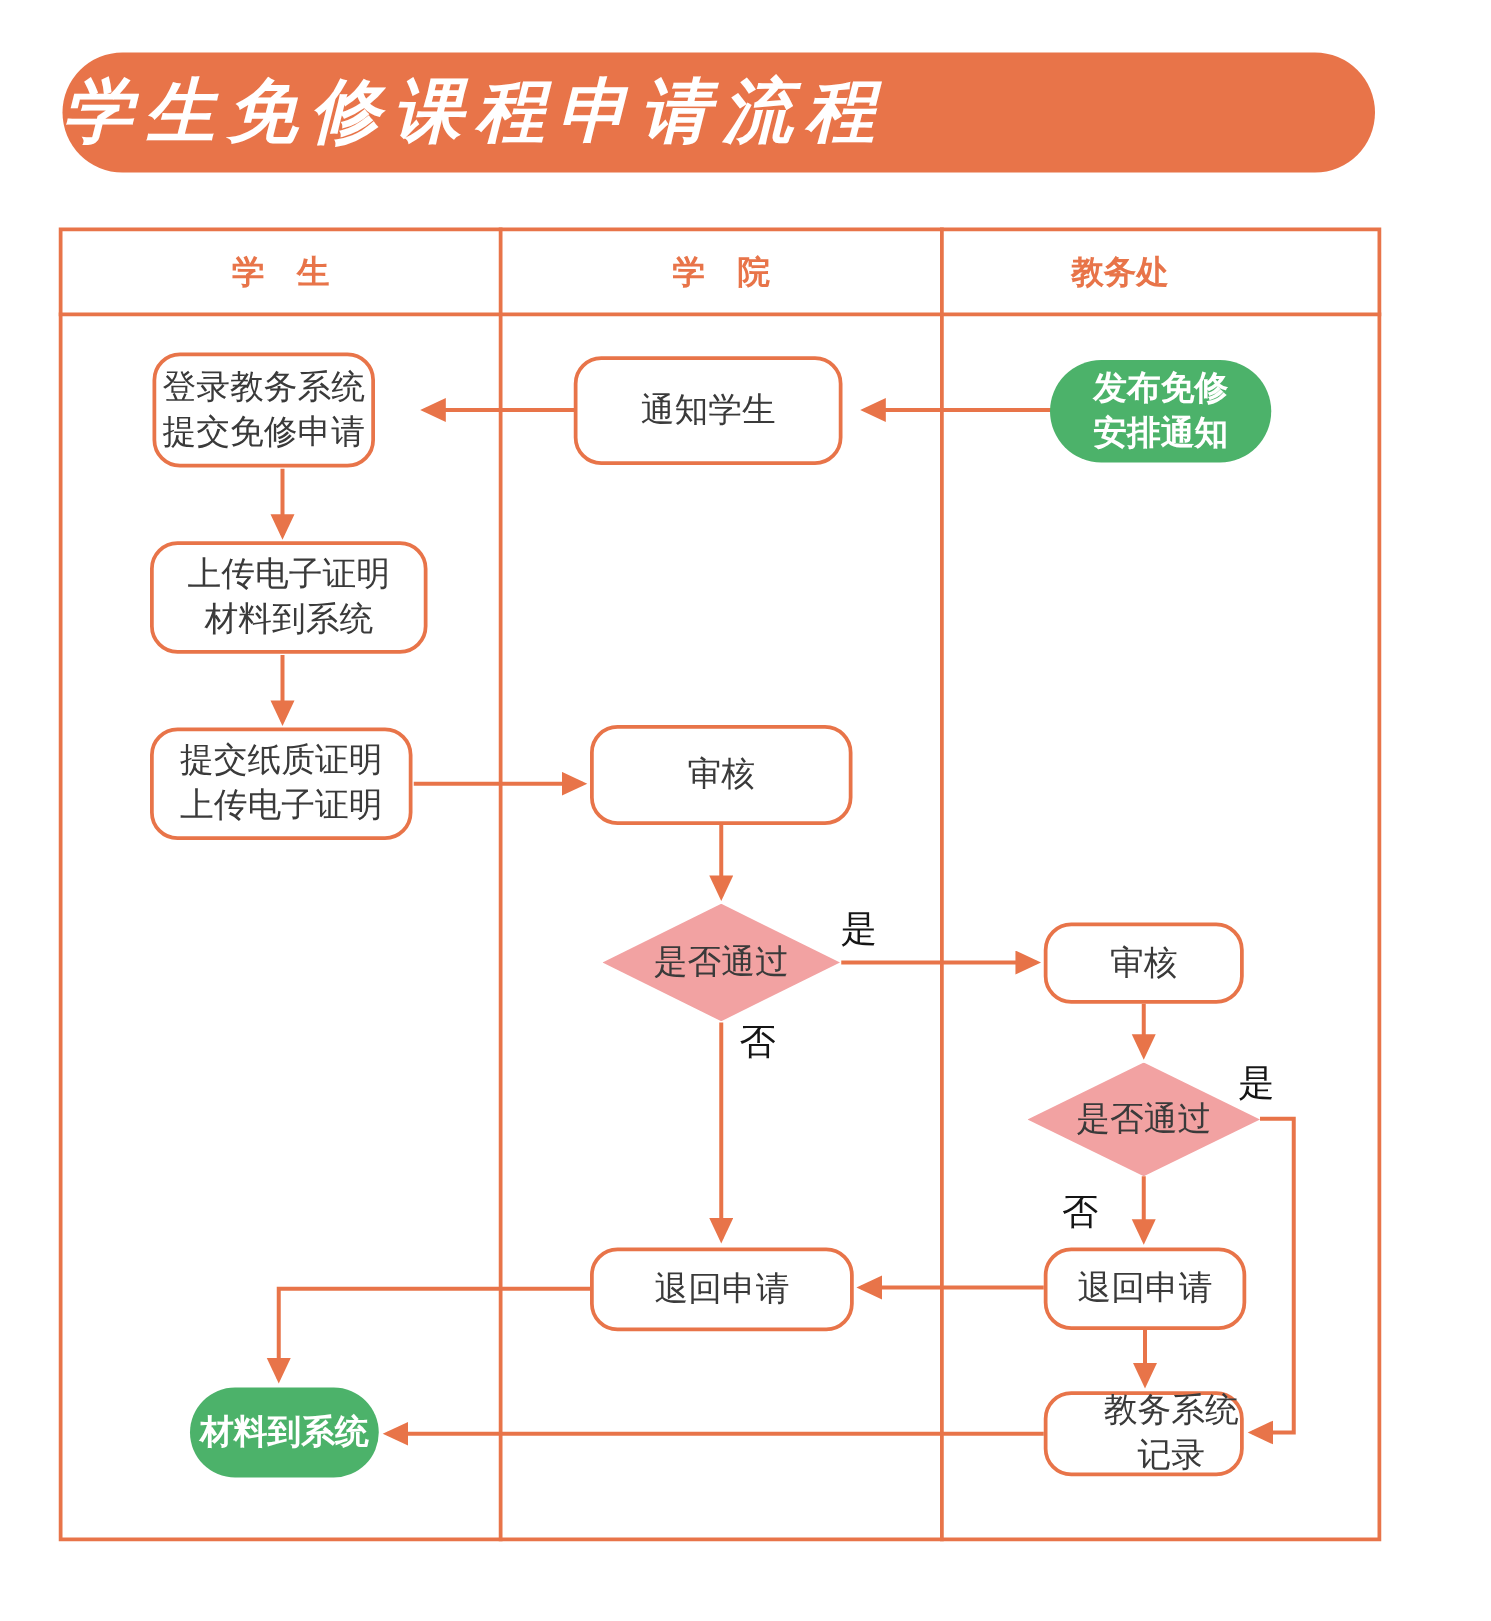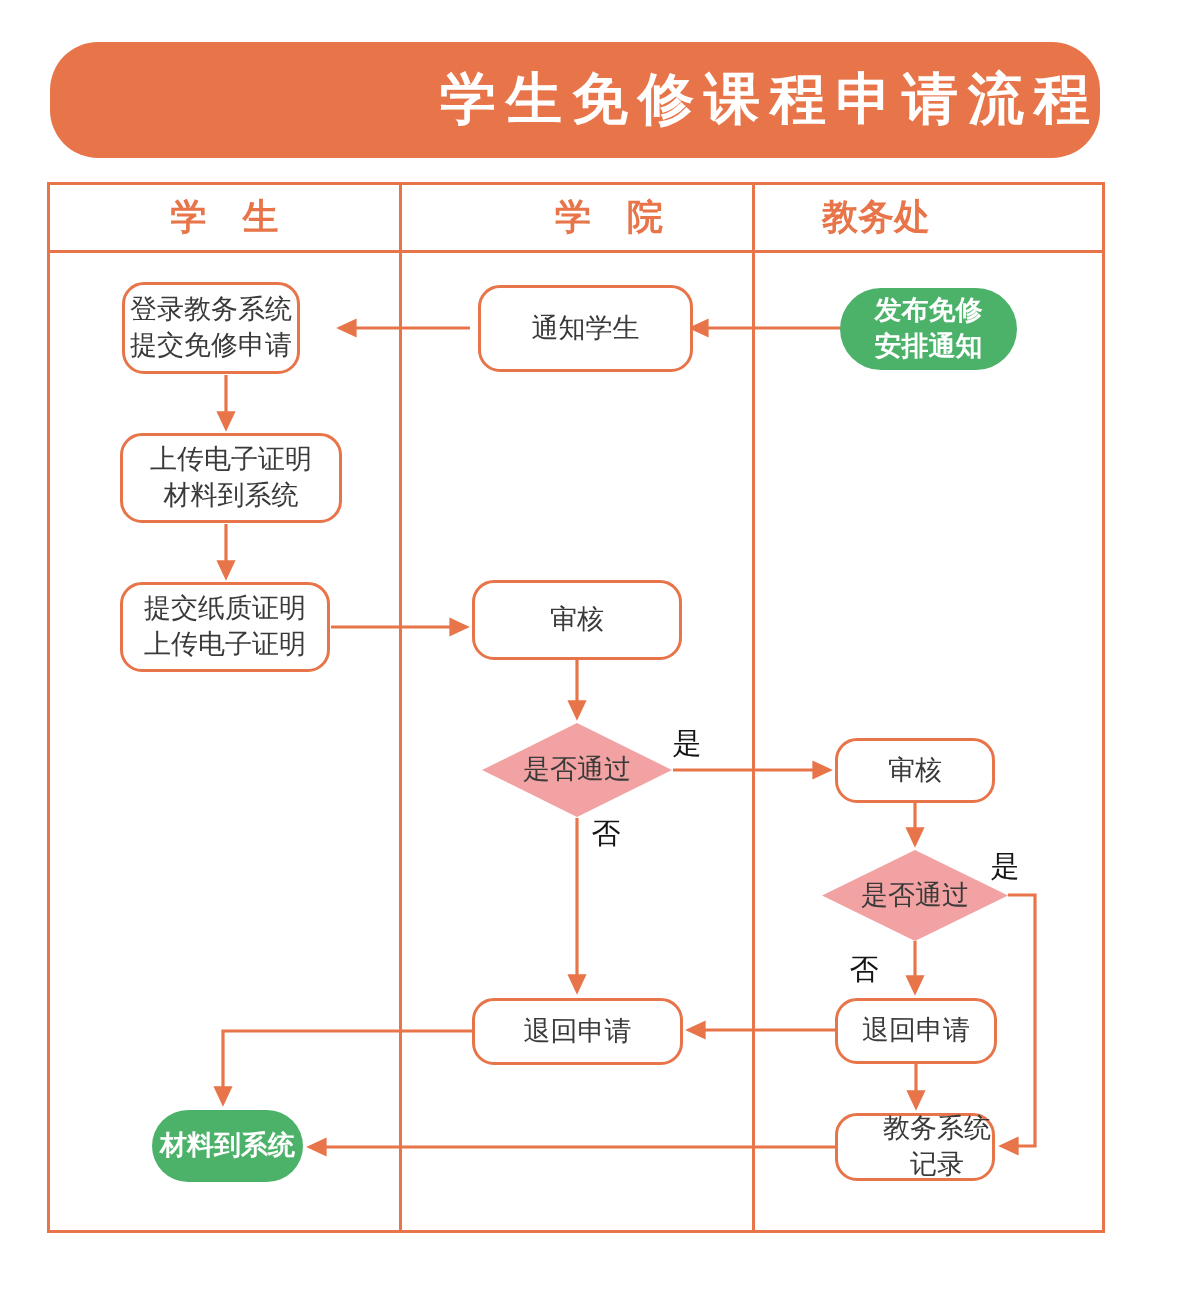--- a/index.html
+++ b/index.html
@@ -9,44 +9,44 @@
     --ink:#3A3A3A;
     --label-ink:#151515;
   }
   html,body{margin:0;padding:0;background:#fff;}
   #canvas{
     position:relative;width:1193px;height:1297px;background:#ffffff;
     font-family:"Liberation Sans","DejaVu Sans",sans-serif;overflow:hidden;
   }
   
   .banner{
-    position:absolute;left:50px;top:42px;width:1050px;height:116px;
+    position:absolute;left:50px;top:42px;width:1050px;height:96px;
     background:var(--orange);border-radius:48px;
-    display:flex;align-items:center;justify-content:flex-end;z-index:3;
+    display:flex;align-items:center;justify-content:flex-start;z-index:3;font-style:italic;
   }
   .banner .title{
     color:#fff;font-size:56px;font-weight:bold;letter-spacing:10px;
     font-family:"DejaVu Sans","Liberation Sans",sans-serif;
   }
   
   .table-frame{
     position:absolute;left:47px;top:182px;width:1058px;height:1051px;
     border:3px solid var(--orange);box-sizing:border-box;background:transparent;z-index:1;
   }
   .vdiv{position:absolute;top:182px;width:3px;height:1051px;background:var(--orange);z-index:1;}
   .vdiv.d1{left:399px;}
   .vdiv.d2{left:752px;}
   .header-line{position:absolute;left:47px;top:250px;width:1058px;height:3px;background:var(--orange);z-index:1;}
   .lane-label{
     position:absolute;top:184px;height:66px;display:flex;align-items:center;justify-content:center;
-    color:var(--orange);font-size:36px;font-weight:bold;z-index:3;white-space:pre;
+    color:var(--orange);font-size:26px;font-weight:bold;z-index:3;white-space:pre;
   }
   .lane-label.l1{left:50px;width:349px;}
-  .lane-label.l2{left:402px;width:350px;padding-left:32px;}
-  .lane-label.l3{left:719px;width:314px;}
+  .lane-label.l2{left:402px;width:350px;}
+  .lane-label.l3{left:739px;width:314px;}
   
   svg.edges{position:absolute;left:0;top:0;width:1193px;height:1297px;z-index:2;pointer-events:none;}
   
   .node{
     position:absolute;box-sizing:border-box;z-index:3;
     display:flex;align-items:center;justify-content:center;text-align:center;
     font-size:27px;color:var(--ink);line-height:1.33;white-space:pre-line;
   }
   .process{background:#fff;border:3px solid var(--orange);border-radius:22px;}
   .terminal{background:var(--green);color:#fff;border:none;font-weight:bold;}
@@ -99,21 +99,21 @@
   </svg>
 
   <div class="node process" style="left:122px;top:282px;width:178px;height:92px;">登录教务系统
 提交免修申请</div>
   <div class="node process" style="left:120px;top:433px;width:222px;height:90px;">上传电子证明
 材料到系统</div>
   <div class="node process" style="left:120px;top:582px;width:210px;height:90px;">提交纸质证明
 上传电子证明</div>
   <div class="node terminal" style="left:152px;top:1110px;width:151px;height:72px;border-radius:36px;">材料到系统</div>
 
-  <div class="node process" style="left:478px;top:285px;width:215px;height:87px;">通知学生</div>
+  <div class="node process" style="left:459px;top:285px;width:215px;height:87px;">通知学生</div>
   <div class="node process" style="left:472px;top:580px;width:210px;height:80px;">审核</div>
   <div class="node decision" style="left:482px;top:723px;width:190px;height:94px;">是否通过</div>
   <div class="node process" style="left:472px;top:998px;width:211px;height:67px;">退回申请</div>
 
   <div class="node terminal" style="left:840px;top:288px;width:177px;height:82px;border-radius:41px;">发布免修
 安排通知</div>
   <div class="node process" style="left:835px;top:738px;width:160px;height:65px;">审核</div>
   <div class="node decision" style="left:822px;top:850px;width:186px;height:91px;">是否通过</div>
   <div class="node process" style="left:835px;top:998px;width:162px;height:66px;">退回申请</div>
   <div class="node process" style="left:835px;top:1113px;width:160px;height:68px;padding-left:44px;">教务系统

